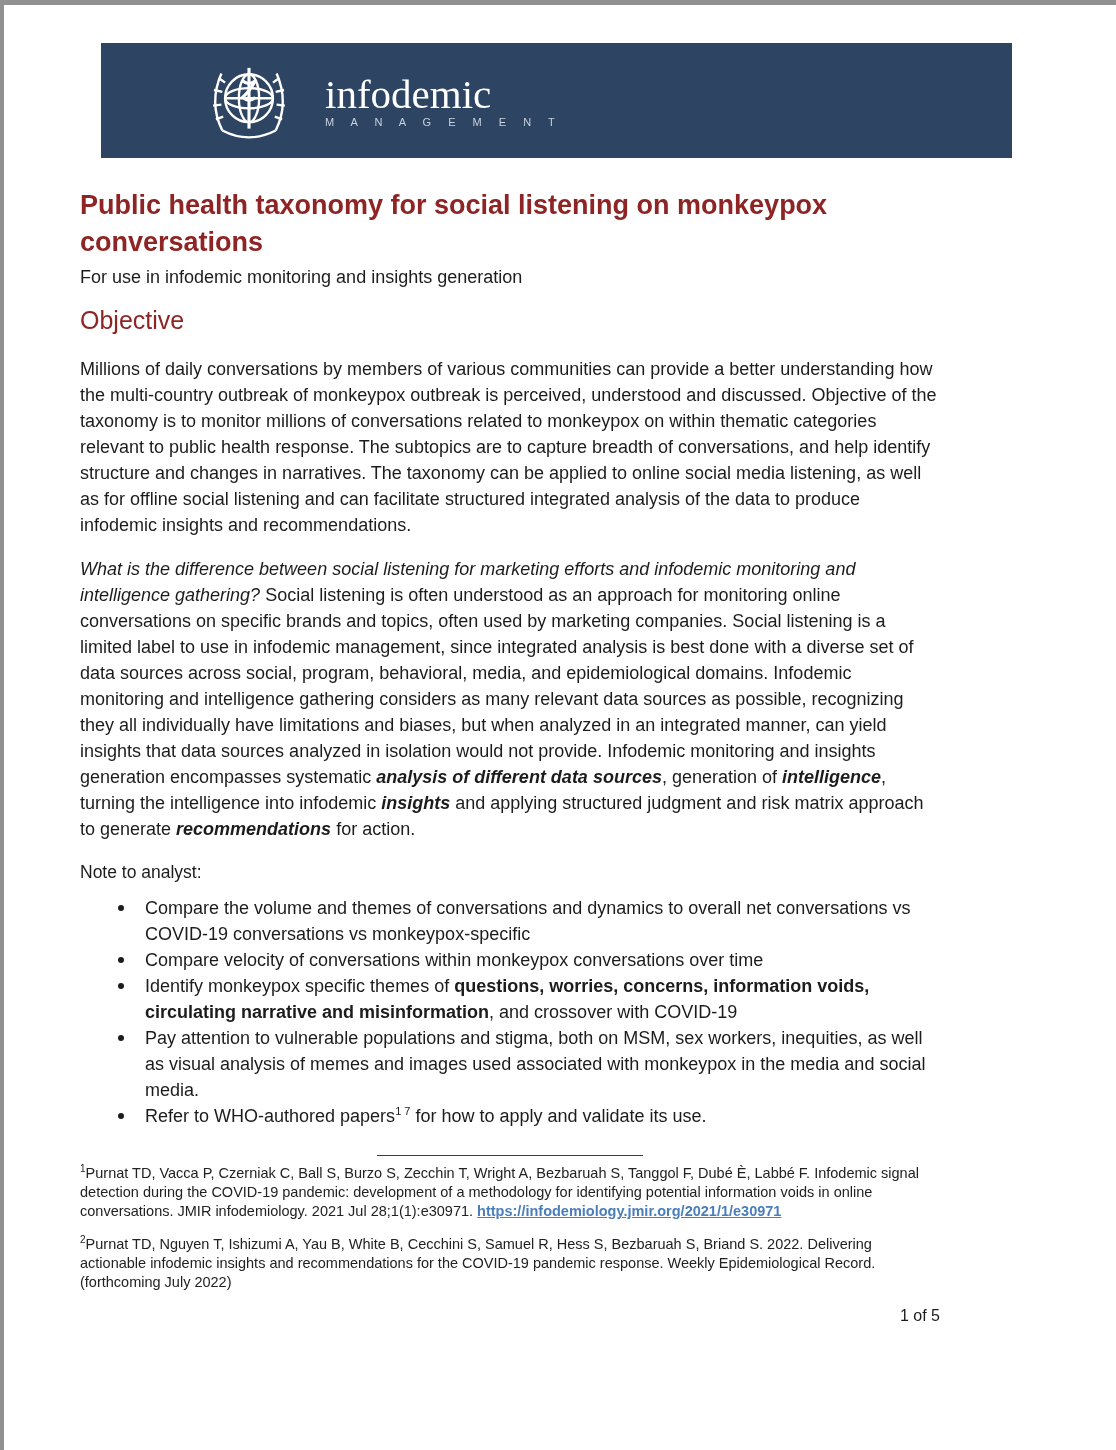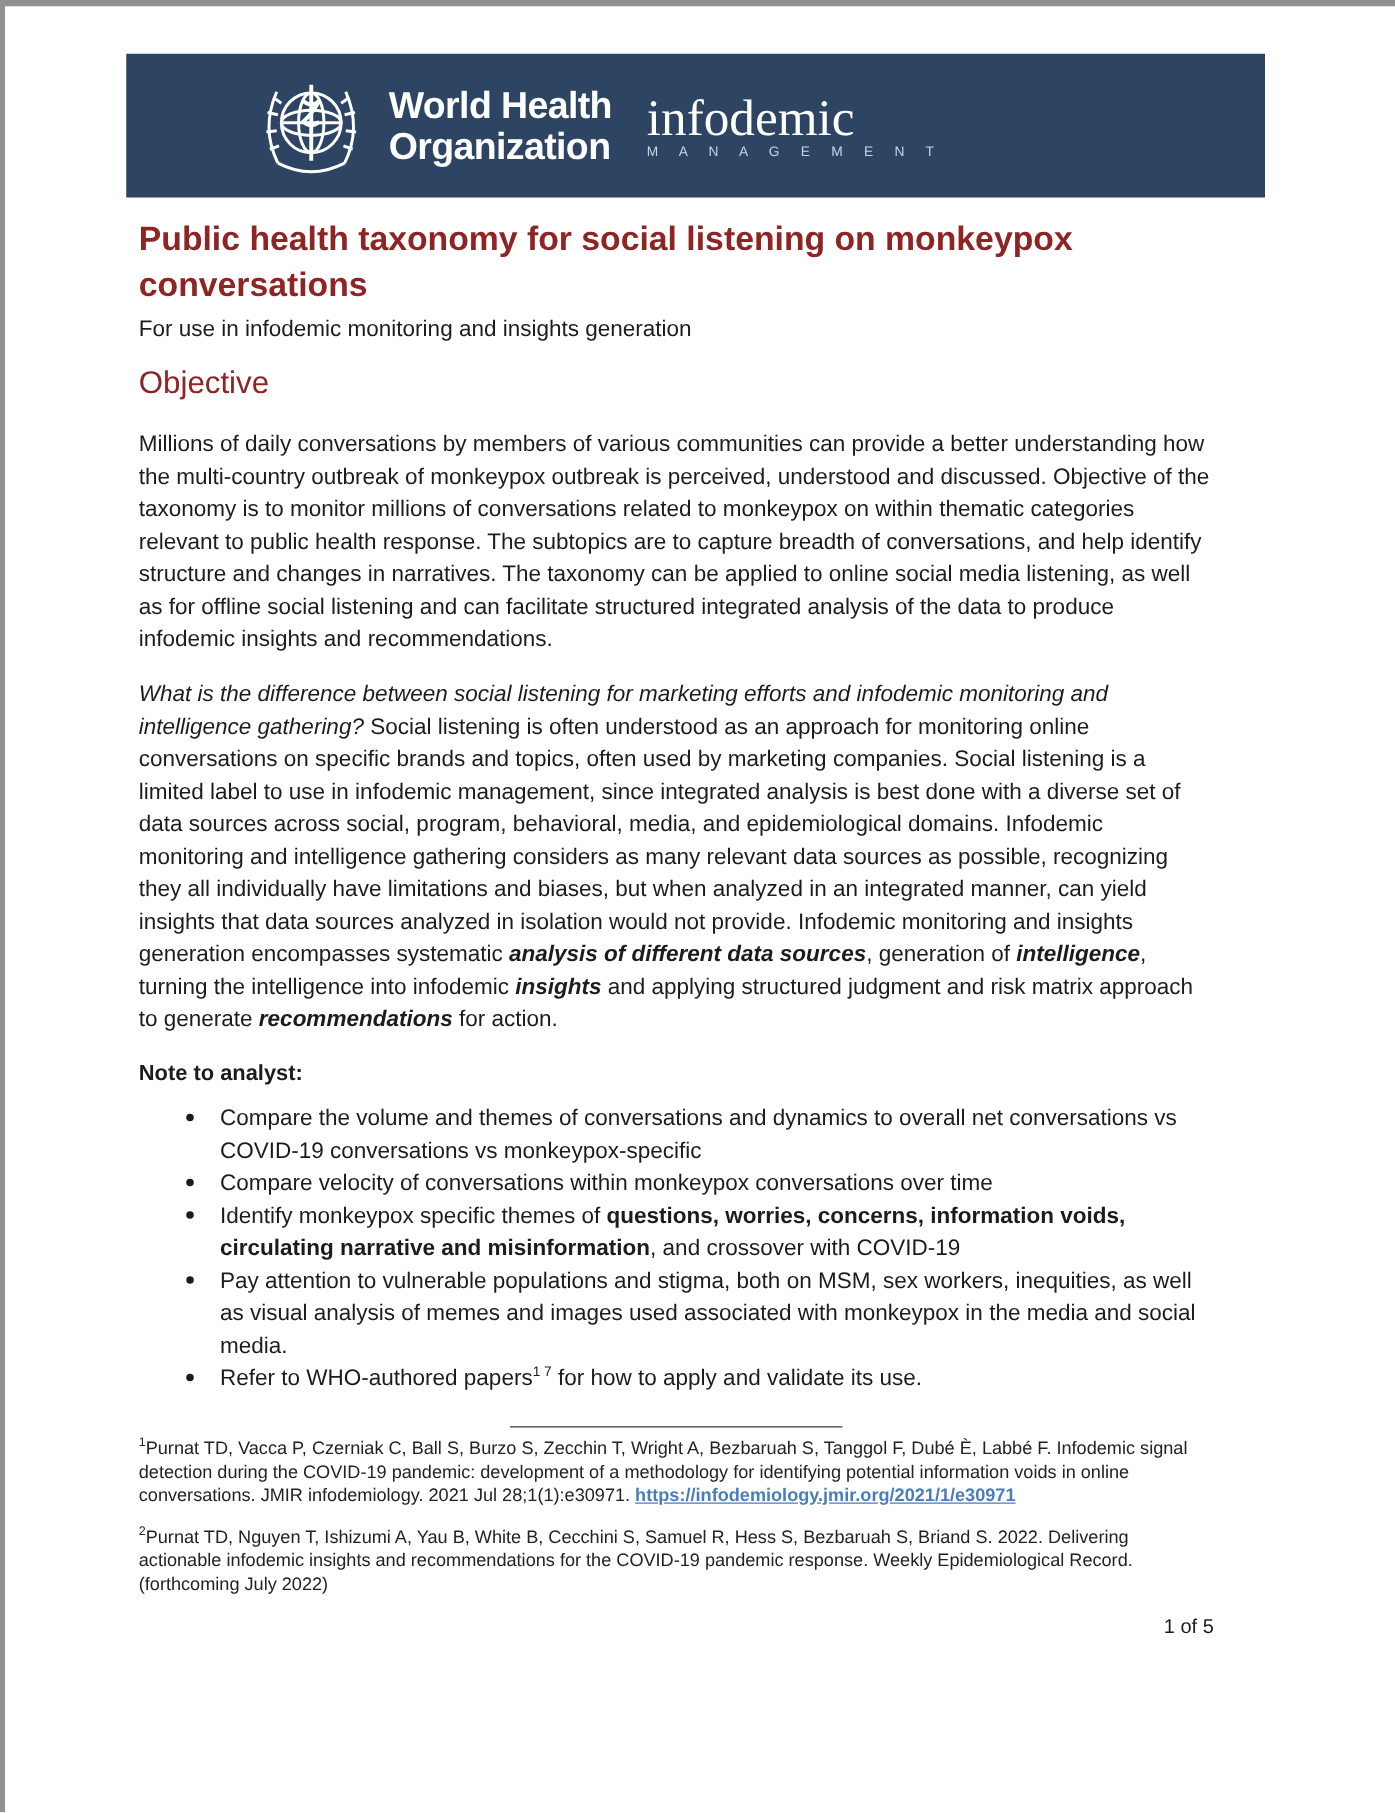--- a/index.html
+++ b/index.html
@@ -29,29 +29,29 @@
   .who-text{margin-left:14px;color:#fff;font-weight:bold;font-size:30px;line-height:33px;letter-spacing:-0.5px;}
   .epp-logo{display:flex;align-items:flex-start;margin-left:58px;}
   .epp-check{width:52px;height:58px;flex:0 0 auto;margin-top:2px;}
   .epp-text{margin-left:2px;margin-top:16px;color:#e8ecf2;font-size:13px;line-height:15px;letter-spacing:0.4px;}
   .epp-text .strong{font-weight:bold;font-size:14.5px;line-height:16px;color:#fff;}
   .infodemic-logo{margin-left:28px;color:#fff;text-align:left;}
   .infodemic-word{font-family:"Liberation Serif",serif;font-size:41px;line-height:40px;}
   .infodemic-sub{font-size:11px;letter-spacing:7px;color:#c9d2de;margin-top:2px;}
 
   
-  .content{position:relative;top:28px;margin-left:111px;width:860px;}
+  .content{position:relative;top:42px;margin-left:80px;width:860px;}
   .doc-title{margin-top:30px;color:var(--heading);font-weight:bold;font-size:27px;line-height:37px;width:880px;}
   .doc-subtitle{margin-top:4px;font-size:18px;line-height:24px;}
   .sec-heading{margin-top:16px;color:var(--heading);font-size:25px;line-height:30px;font-weight:normal;}
   .body-par{margin-top:5px;font-size:18px;line-height:26px;}
   .bi{font-weight:bold;font-style:italic;}
   .bd{font-weight:bold;}
   .it{font-style:italic;}
-  .note-heading{margin-top:15px;font-size:17.5px;line-height:24px;font-weight:bold;}
+  .note-heading{margin-top:15px;font-size:17.5px;line-height:24px;font-weight:normal;}
   ul.note-list{margin:11px 0 0 35px;padding:0;list-style:none;font-size:18px;line-height:26px;}
   ul.note-list li{position:relative;padding-left:30px;margin:0;}
   ul.note-list li::before{content:"";position:absolute;left:3px;top:10px;width:6px;height:6px;border-radius:50%;background:var(--ink);}
   sup{font-size:11px;line-height:0;}
 
   
   .fn-sep{margin-top:26px;width:266px;border:0;border-top:1px solid #3c3c3c;}
   .footnote{margin-top:7px;font-size:14.5px;line-height:19px;color:#222;}
   .footnote sup{font-size:10px;}
   .fn-link{color:var(--link);font-weight:bold;text-decoration:underline;}
@@ -76,24 +76,20 @@
           <path d="M79,82 Q94,52 80,20"></path>
           <path d="M21,82 Q50,97 79,82"></path>
           <path d="M14,70 l8,-3 M11,55 l9,-1 M12,38 l9,2 M17,25 l7,5"></path>
           <path d="M86,70 l-8,-3 M89,55 l-9,-1 M88,38 l-9,2 M83,25 l-7,5"></path>
         </g>
         <g stroke="#ffffff" stroke-width="3.4" fill="none">
           <line x1="50" y1="14" x2="50" y2="80"></line>
           <path d="M43,28 q7,6 14,0 q-7,12 -14,18 q7,6 14,0"></path>
         </g>
       </svg>
-      <div class="who-text">
-        <div>World Health</div>
-        <div>Organization</div>
-      </div>
     </div>
 
 
     <div class="infodemic-logo">
       <div class="infodemic-word">infodemic</div>
       <div class="infodemic-sub">M A N A G E M E N T</div>
     </div>
   </div>
 
   <div class="content">

